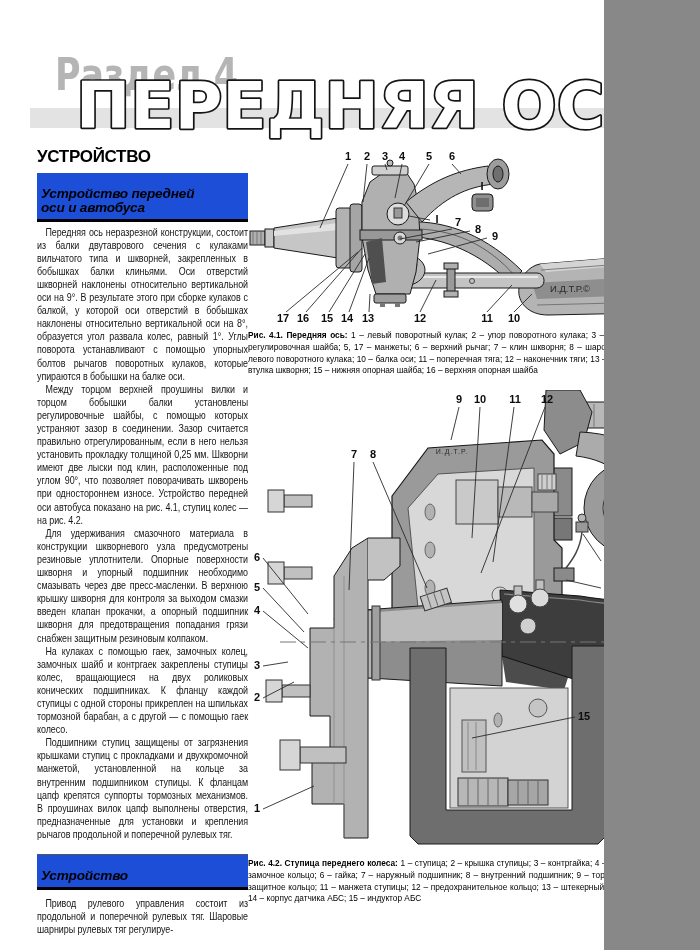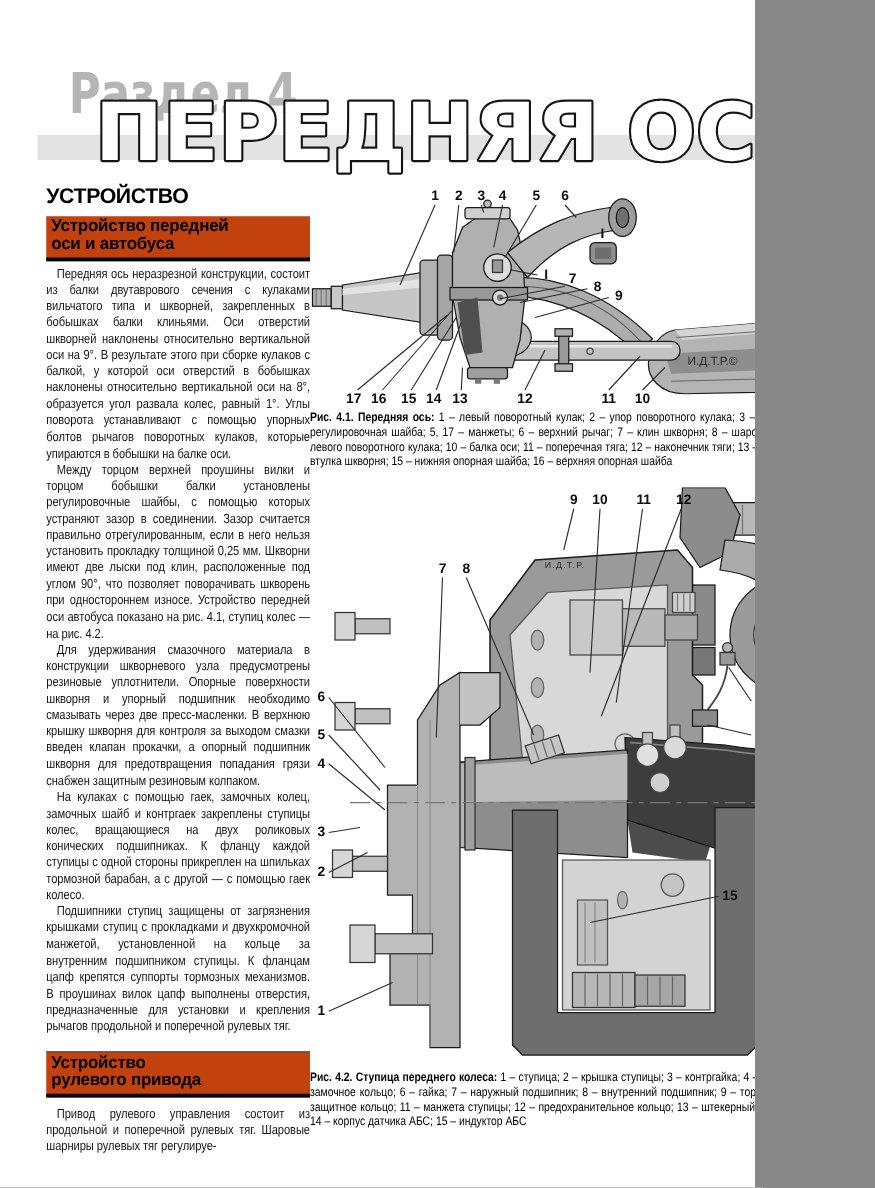--- a/index.html
+++ b/index.html
@@ -7,22 +7,22 @@
         font-family:"Liberation Sans",sans-serif;color:#111;}
   
   #header-svg{position:absolute;left:0;top:0;}
   .section-label-text{font-family:"DejaVu Sans",sans-serif;font-weight:bold;fill:#b5b5b5;}
   .title-text{font-family:"DejaVu Sans",sans-serif;font-weight:bold;fill:#ffffff;
               stroke:#141414;stroke-width:3.4px;paint-order:stroke;stroke-linejoin:round;}
   
   #leftcol{position:absolute;left:37px;top:147px;width:211px;height:800px;}
   .h-main{margin:0 0 7px 0;font-size:17px;line-height:19px;font-weight:bold;letter-spacing:-0.3px;color:#000;}
   .h-main span,.band span{display:block;}
-  .band{background:#c2410c;border-bottom:3px solid #000;padding:1px 2px 4px 4px;
-        font-size:13.6px;line-height:13.8px;font-weight:bold;color:#000;letter-spacing:-0.2px;}
+  .band{background:#1d4ed8;border-bottom:3px solid #000;padding:14px 2px 4px 4px;
+        font-size:13.6px;line-height:13.8px;font-weight:bold;color:#000;letter-spacing:-0.2px;font-style:italic;}
   .band2{margin-top:13px;margin-bottom:7px;border-top:1px solid #555;}
   .tw{width:251px;transform:scaleX(0.8406);transform-origin:0 0;margin-top:4px;}
   .body-p{margin:0;text-align:justify;text-indent:10px;font-size:10.6px;line-height:13.1px;
           letter-spacing:-0.05px;color:#141414;}
   
   .figsvg{position:absolute;}
   .caption{position:absolute;width:526px;transform:scaleX(0.8406);transform-origin:0 0;
            font-size:9.9px;line-height:11.8px;text-align:justify;color:#000;}
   .caption b{font-weight:bold;}
   .co{font-family:"Liberation Sans",sans-serif;font-size:11px;font-weight:bold;fill:#0d0d0d;}
@@ -50,21 +50,20 @@
       </div>
     <div class="tw">
         <p class="body-p">Передняя ось неразрезной конструкции, состоит из балки двутаврового сечения с кулаками вильчатого типа и шкворней, закрепленных в бобышках балки клиньями. Оси отверстий шкворней наклонены относительно вертикальной оси на 9°. В результате этого при сборке кулаков с балкой, у которой оси отверстий в бобышках наклонены относительно вертикальной оси на 8°, образуется угол развала колес, равный 1°. Углы поворота устанавливают с помощью упорных болтов рычагов поворотных кулаков, которые упираются в бобышки на балке оси.</p>
         <p class="body-p">Между торцом верхней проушины вилки и торцом бобышки балки установлены регулировочные шайбы, с помощью которых устраняют зазор в соединении. Зазор считается правильно отрегулированным, если в него нельзя установить прокладку толщиной 0,25 мм. Шкворни имеют две лыски под клин, расположенные под углом 90°, что позволяет поворачивать шкворень при одностороннем износе. Устройство передней оси автобуса показано на рис. 4.1, ступиц колес — на рис. 4.2.</p>
         <p class="body-p">Для удерживания смазочного материала в конструкции шкворневого узла предусмотрены резиновые уплотнители. Опорные поверхности шкворня и упорный подшипник необходимо смазывать через две пресс-масленки. В верхнюю крышку шкворня для контроля за выходом смазки введен клапан прокачки, а опорный подшипник шкворня для предотвращения попадания грязи снабжен защитным резиновым колпаком.</p>
         <p class="body-p">На кулаках с помощью гаек, замочных колец, замочных шайб и контргаек закреплены ступицы колес, вращающиеся на двух роликовых конических подшипниках. К фланцу каждой ступицы с одной стороны прикреплен на шпильках тормозной барабан, а с другой — с помощью гаек колесо.</p>
         <p class="body-p">Подшипники ступиц защищены от загрязнения крышками ступиц с прокладками и двухкромочной манжетой, установленной на кольце за внутренним подшипником ступицы. К фланцам цапф крепятся суппорты тормозных механизмов. В проушинах вилок цапф выполнены отверстия, предназначенные для установки и крепления рычагов продольной и поперечной рулевых тяг.</p>
       </div>
     <div class="band band2">
         <span>Устройство</span>
-        <span>рулевого привода</span>
       </div>
     <div class="tw">
         <p class="body-p">Привод рулевого управления состоит из продольной и поперечной рулевых тяг. Шаровые шарниры рулевых тяг регулируе-</p>
       </div>
   </div>
 
   <svg id="fig1" class="figsvg" style="left:248px;top:142px;" width="447" height="184" viewBox="0 0 447 184">
 
     <path d="M292,122 L440,110 L447,116 L447,170 L300,173 C280,173 269,160 271,146 C273,134 281,124 292,122 Z" fill="#b4b4b4" stroke="#1a1a1a"></path>
     <path d="M292,122 L440,110 L444,118 L298,130 Z" fill="#d4d4d4"></path>

